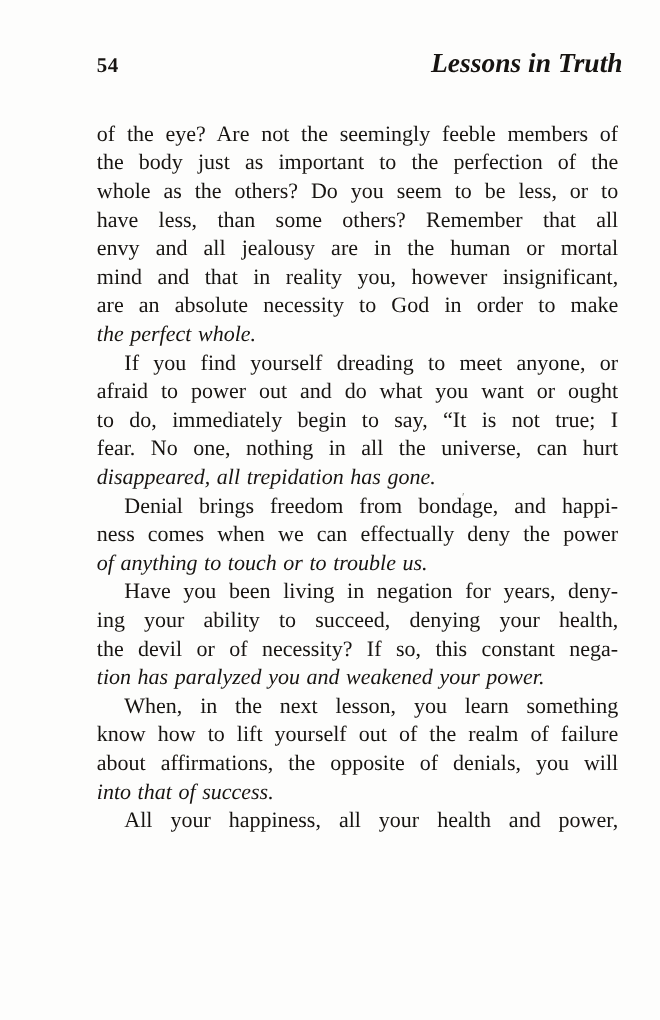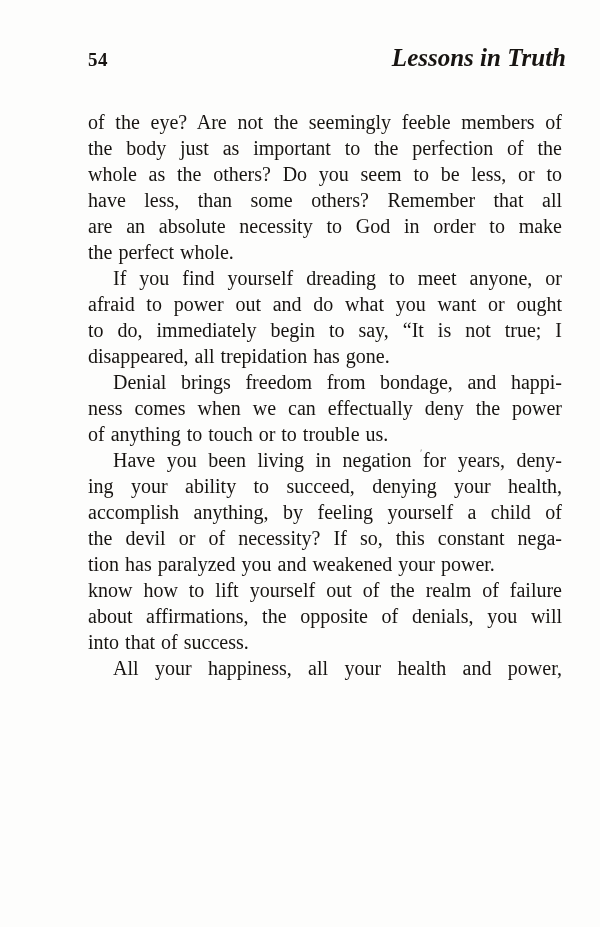--- a/index.html
+++ b/index.html
@@ -54,20 +54,21 @@
     text-align: justify;
     text-align-last: justify;
     overflow: hidden;
     word-spacing: 1px;
   }
   .line.indent {
     padding-left: 25px;
   }
   .line.last {
     text-align-last: left;
+    font-style: italic;
   }
   .scan-artifact {
     position: absolute;
     left: 420px;
     top: 446px;
     font-size: 11px;
     color: #8a8a85;
     user-select: none;
   }
 </style>
@@ -79,42 +80,45 @@
     <span class="page-number">54</span>
     <span class="running-title">Lessons in Truth</span>
   </div>
 
   <div class="page-body">
       <div class="paragraph">
         <div class="line">of the eye? Are not the seemingly feeble members of</div>
         <div class="line">the body just as important to the perfection of the</div>
         <div class="line">whole as the others? Do you seem to be less, or to</div>
         <div class="line">have less, than some others? Remember that all</div>
+        <div class="line">envy and all jealousy are in the human or mortal</div>
+        <div class="line">mind and that in reality you, however insignificant,</div>
         <div class="line">are an absolute necessity to God in order to make</div>
         <div class="line last">the perfect whole.</div>
       </div>
       <div class="paragraph">
         <div class="line indent">If you find yourself dreading to meet anyone, or</div>
         <div class="line">afraid to power out and do what you want or ought</div>
         <div class="line">to do, immediately begin to say, “It is not true; I</div>
+        <div class="line">fear. No one, nothing in all the universe, can hurt</div>
         <div class="line last">disappeared, all trepidation has gone.</div>
       </div>
       <div class="paragraph">
         <div class="line indent">Denial brings freedom from bondage, and happi-</div>
         <div class="line">ness comes when we can effectually deny the power</div>
         <div class="line last">of anything to touch or to trouble us.</div>
       </div>
       <div class="paragraph">
         <div class="line indent">Have you been living in negation for years, deny-</div>
         <div class="line">ing your ability to succeed, denying your health,</div>
-        <div class="line">accomplish anything, by feeling yourself a child of</div>
         <div class="line">the devil or of necessity? If so, this constant nega-</div>
         <div class="line last">tion has paralyzed you and weakened your power.</div>
       </div>
       <div class="paragraph">
+        <div class="line indent">When, in the next lesson, you learn something</div>
         <div class="line">know how to lift yourself out of the realm of failure</div>
         <div class="line">about affirmations, the opposite of denials, you will</div>
         <div class="line last">into that of success.</div>
       </div>
       <div class="paragraph">
         <div class="line indent">All your happiness, all your health and power,</div>
       </div>
     </div>
 
   <span class="scan-artifact">ʹ</span>

